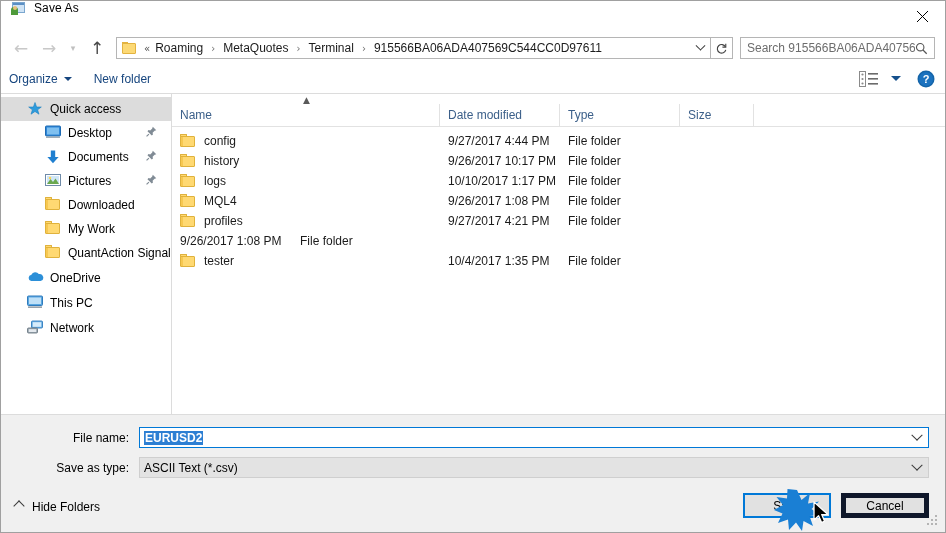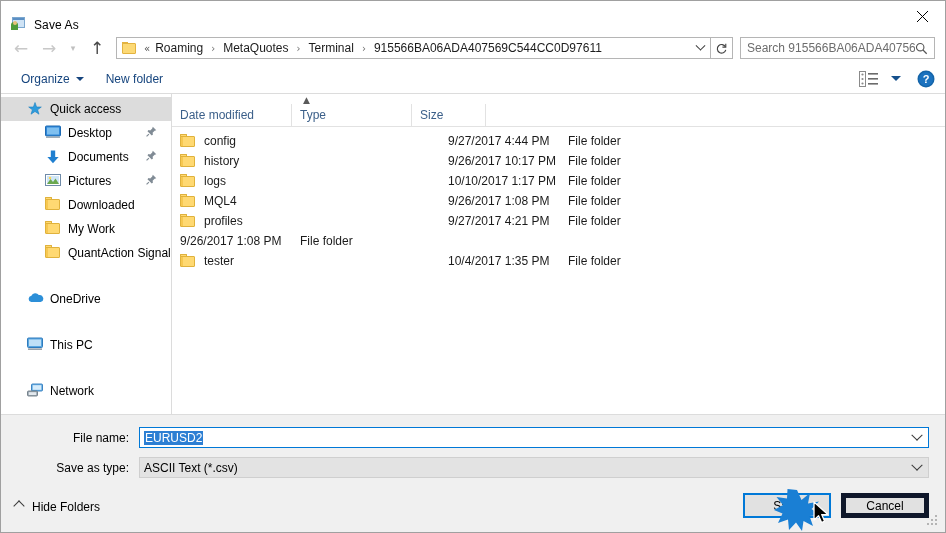--- a/index.html
+++ b/index.html
@@ -22,21 +22,21 @@
     background: #ffffff;
     display: flex;
     flex-direction: column;
   }
 
   
   .titlebar {
     height: 31px;
     background: #ffffff;
     display: flex;
-    align-items: flex-end;
+    align-items: flex-start;
     flex: 0 0 auto;
     position: relative;
   }
   .title-icon {
     width: 16px; height: 16px;
     margin-left: 9px; margin-right: 8px;
     position: relative;
     flex: 0 0 auto;
   }
   .title-icon .ti-win {
@@ -180,21 +180,21 @@
   }
   .search-icon { padding-right: 6px; display: flex; align-items: center; }
 
   
   .toolbar {
     height: 30px;
     border-bottom: 1px solid #dcdcdc;
     display: flex;
     align-items: center;
     flex: 0 0 auto;
-    padding: 0 10px 0 20px;
+    padding: 0 10px 0 8px;
     box-sizing: border-box;
     background: #fff;
   }
   .tb-item {
     font-size: 12px;
     color: #16457e;
     display: flex; align-items: center;
     margin-right: 22px;
   }
   .tb-item .chev-down { margin-left: 6px; border-top-color: #16457e; }
@@ -229,21 +229,21 @@
     height: 24px;
     display: flex;
     align-items: center;
     padding-left: 0px;
     font-size: 12px;
     color: #000;
     position: relative;
     white-space: nowrap;
   }
   .sb-row.selected { background: #dcdcdc; }
-  .sb-row.gap { margin-top: 22px; }
+  .sb-row.gap { margin-top: 1px; }
   .sb-icon {
     width: 16px; height: 16px;
     margin-right: 7px;
     flex: 0 0 auto;
     position: relative;
   }
   .sb-label { overflow: hidden; }
   .sb-pin {
     position: absolute;
     right: 14px; top: 50%;
@@ -378,20 +378,21 @@
     padding-left: 4px;
     color: #000;
     flex: 1 1 auto;
     white-space: nowrap;
     overflow: hidden;
   }
   .combo-value .sel {
     background: #2d7fd3;
     color: #ffffff;
     padding: 1px 1px 9px 1px;
+    font-weight: bold;
   }
   .combo-arrow {
     width: 22px; height: 19px;
     display: flex; align-items: center; justify-content: center;
     flex: 0 0 auto;
   }
   .arrow-v {
     width: 7px; height: 7px;
     border-right: 1.5px solid #3a3a3a;
     border-bottom: 1.5px solid #3a3a3a;
@@ -674,20 +675,21 @@
             <rect x="1.8" y="9.2" width="7.4" height="2.8" fill="#e4e9ee"></rect>
           </svg>
         </span>
         <span class="sb-label">Network</span>
       </div>
     </div>
 
     <div class="filelist">
       <div class="col-headers">
         <span class="sort-mark">▲</span>
+        <div class="ch name">Name</div>
         <div class="ch date">Date modified</div>
         <div class="ch type">Type</div>
         <div class="ch size">Size</div>
       </div>
 
       <div class="rows">
 
         <div class="frow">
           <div class="fc name">
             <span class="ficon">

